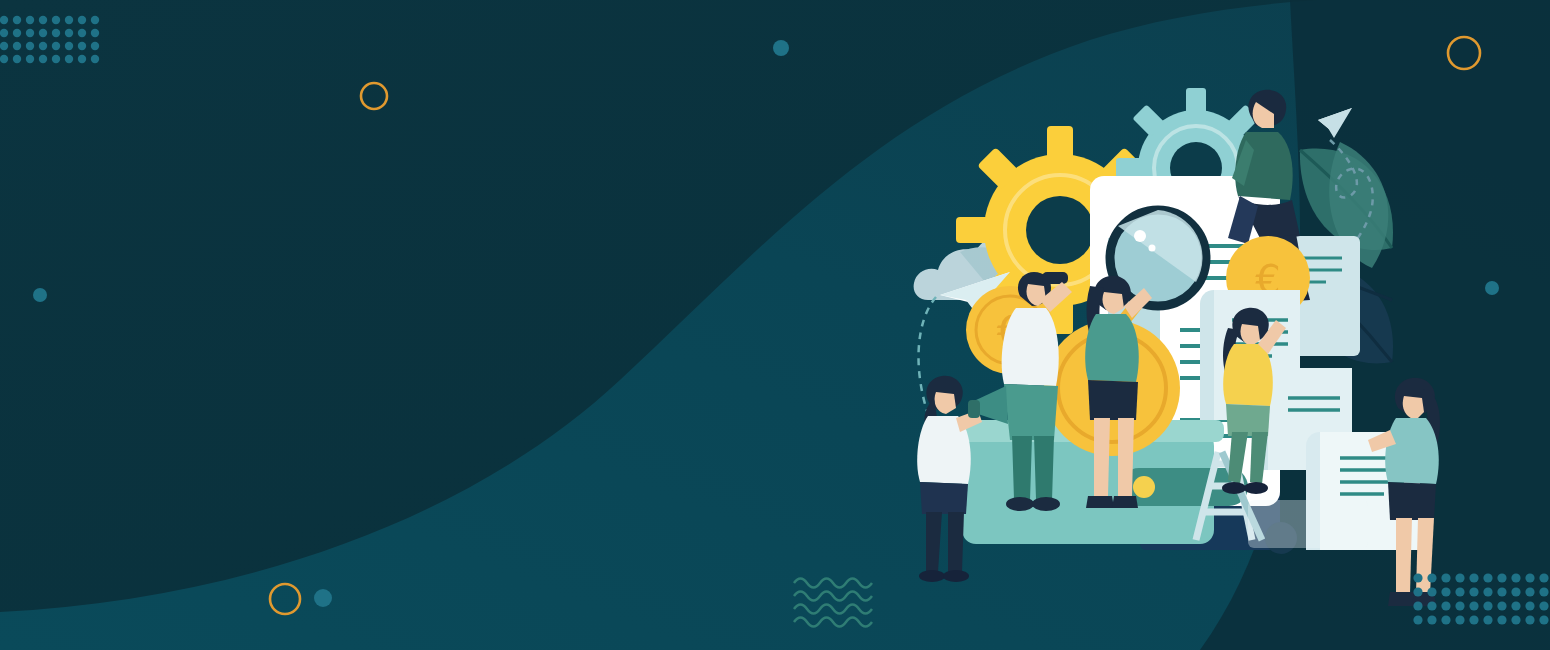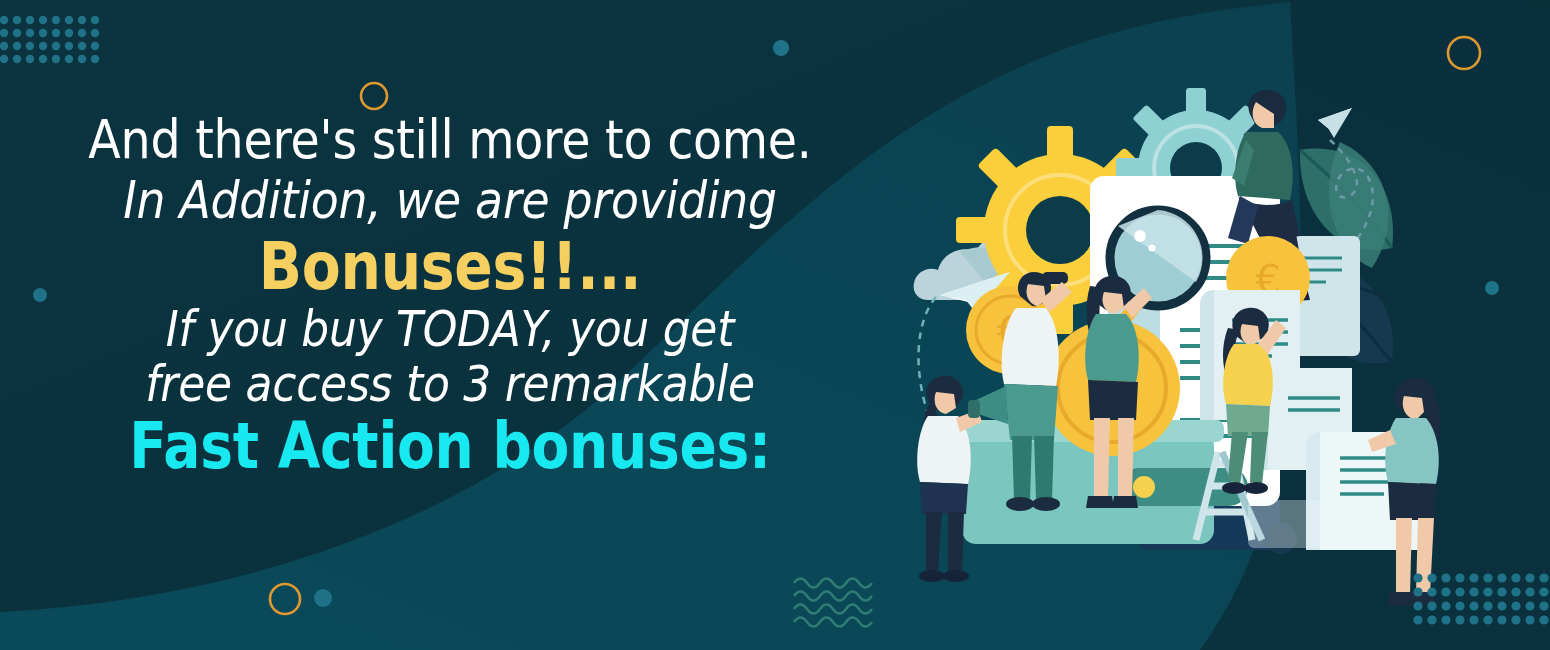--- a/index.html
+++ b/index.html
@@ -358,28 +358,20 @@
         <path d="M1418,518 L1434,518 L1430,594 L1416,594 Z" fill="#f0c9a8"></path>
         <path d="M1390,592 L1414,592 L1416,606 L1388,606 Z" fill="#1b2b40"></path>
         <path d="M1414,592 L1434,592 L1436,606 L1412,606 Z" fill="#1b2b40"></path>
       </g>
 
       <circle cx="1281" cy="538" r="16" fill="#16394f"></circle>
       <rect x="1248" y="500" width="120" height="48" rx="6" fill="#eef7f8" opacity="0.35"></rect>
     </g>
   </svg>
 
-  <div id="headline">
-    <span class="hl-line hl-1">And there's still more to come.</span>
-    <span class="hl-line hl-2">In Addition, we are providing</span>
-    <span class="hl-line hl-3">Bonuses!!...</span>
-    <span class="hl-line hl-4">If you buy TODAY, you get</span>
-    <span class="hl-line hl-5">free access to 3 remarkable</span>
-    <span class="hl-line hl-6">Fast Action bonuses:</span>
-  </div>
 
   <svg id="deco-svg" viewBox="0 0 1550 650">
 
     <g id="dots-tl">
         <circle cx="4" cy="20" r="4.2" fill="#1f7287"></circle>
         <circle cx="17" cy="20" r="4.2" fill="#1f7287"></circle>
         <circle cx="30" cy="20" r="4.2" fill="#1f7287"></circle>
         <circle cx="43" cy="20" r="4.2" fill="#1f7287"></circle>
         <circle cx="56" cy="20" r="4.2" fill="#1f7287"></circle>
         <circle cx="69" cy="20" r="4.2" fill="#1f7287"></circle>

